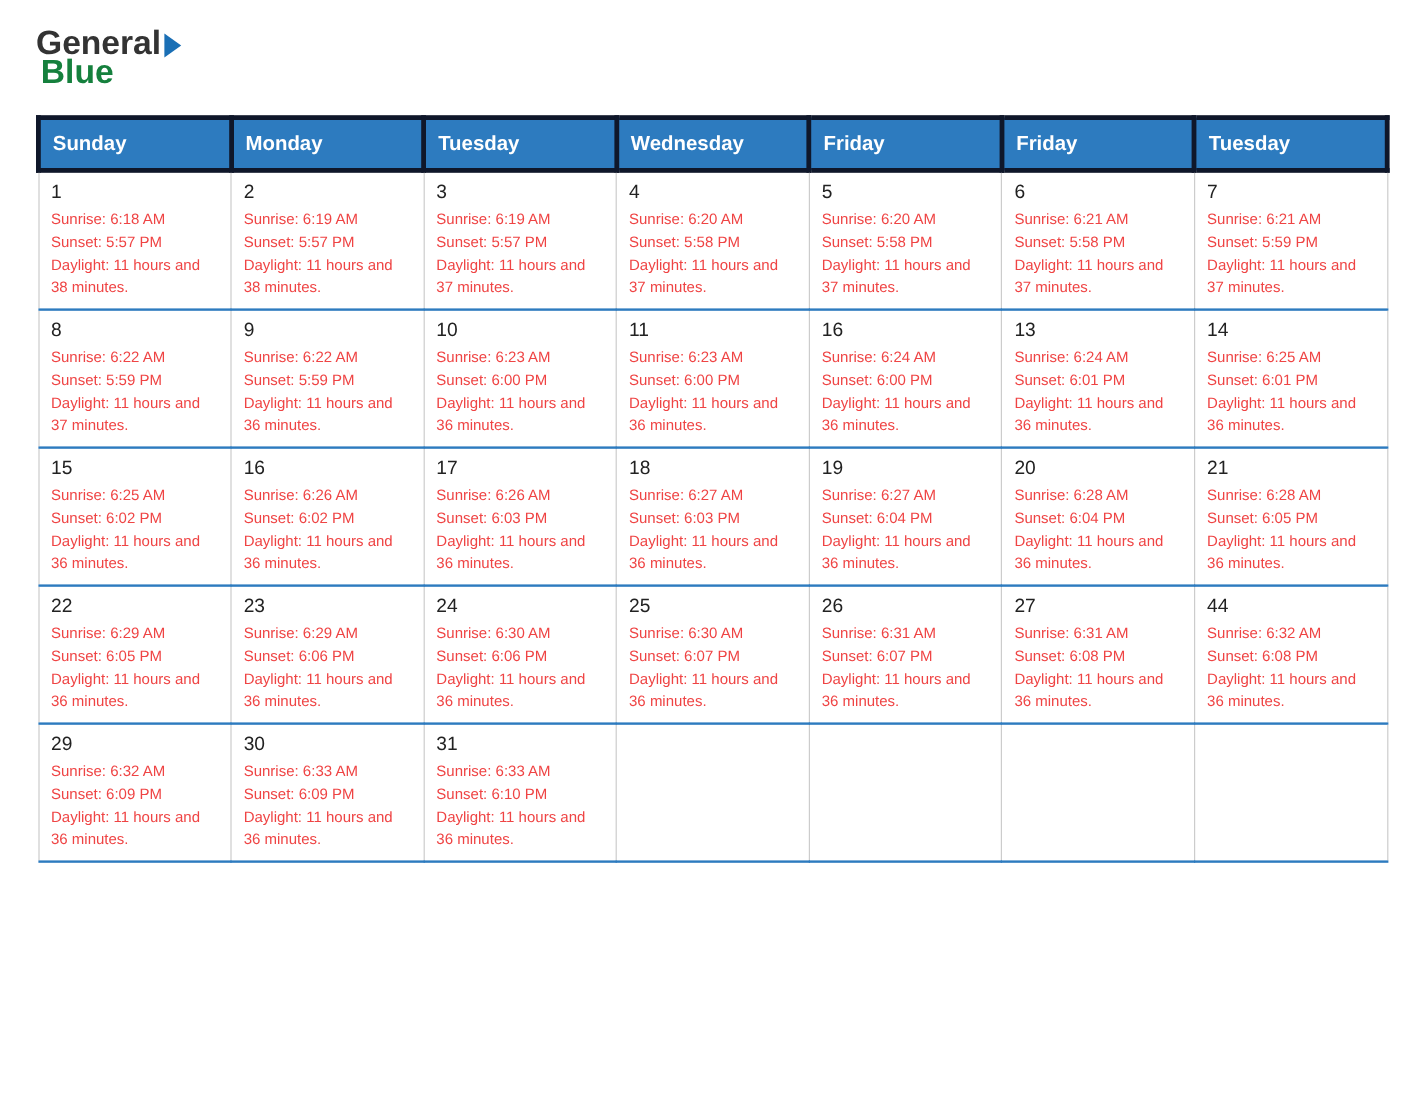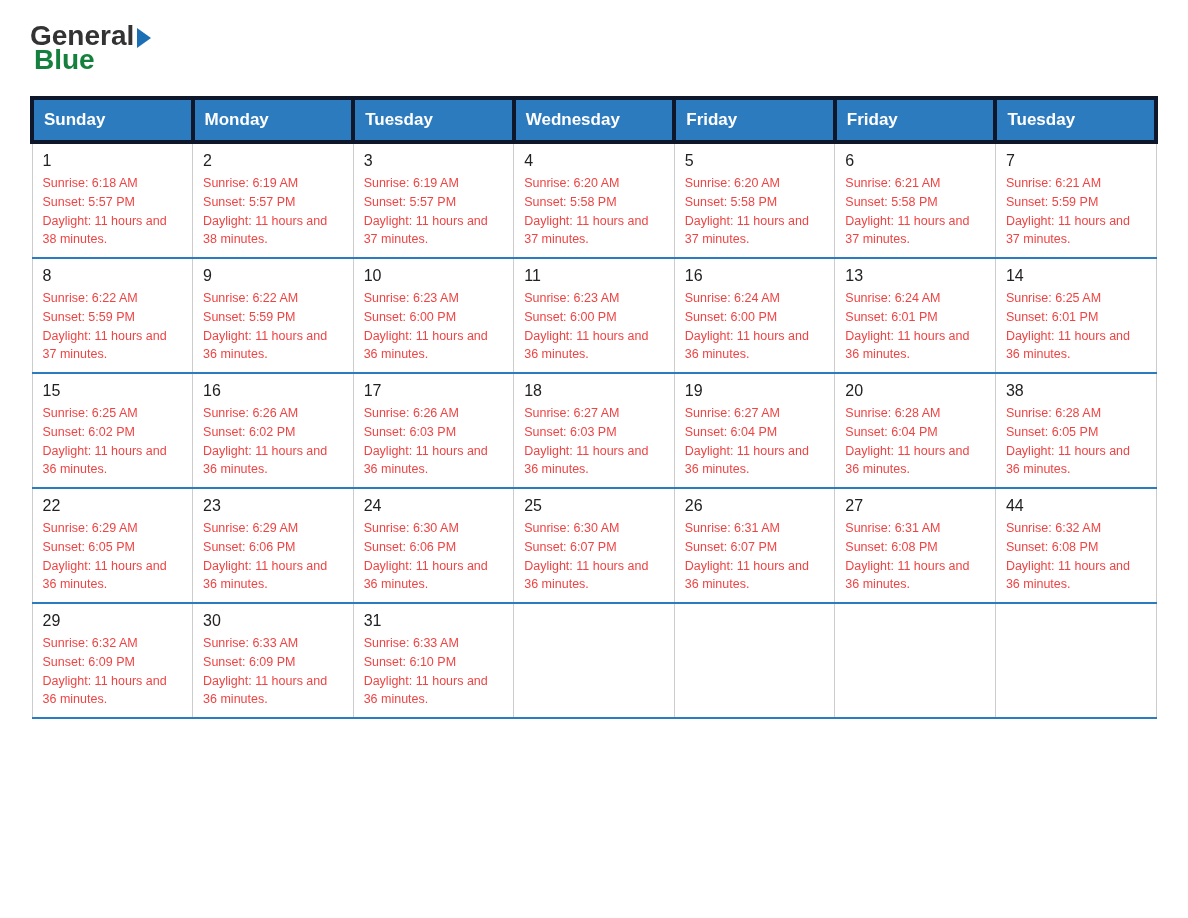--- a/index.html
+++ b/index.html
@@ -204,21 +204,21 @@
         </td>
         <td>
           <div class="day-num">19</div>
           <div class="day-info">Sunrise: 6:27 AM<br>Sunset: 6:04 PM<br>Daylight: 11 hours and 36 minutes.</div>
         </td>
         <td>
           <div class="day-num">20</div>
           <div class="day-info">Sunrise: 6:28 AM<br>Sunset: 6:04 PM<br>Daylight: 11 hours and 36 minutes.</div>
         </td>
         <td>
-          <div class="day-num">38</div>
+          <div class="day-num">21</div>
           <div class="day-info">Sunrise: 6:28 AM<br>Sunset: 6:05 PM<br>Daylight: 11 hours and 36 minutes.</div>
         </td>
       </tr>
       <tr>
         <td>
           <div class="day-num">22</div>
           <div class="day-info">Sunrise: 6:29 AM<br>Sunset: 6:05 PM<br>Daylight: 11 hours and 36 minutes.</div>
         </td>
         <td>
           <div class="day-num">23</div>

